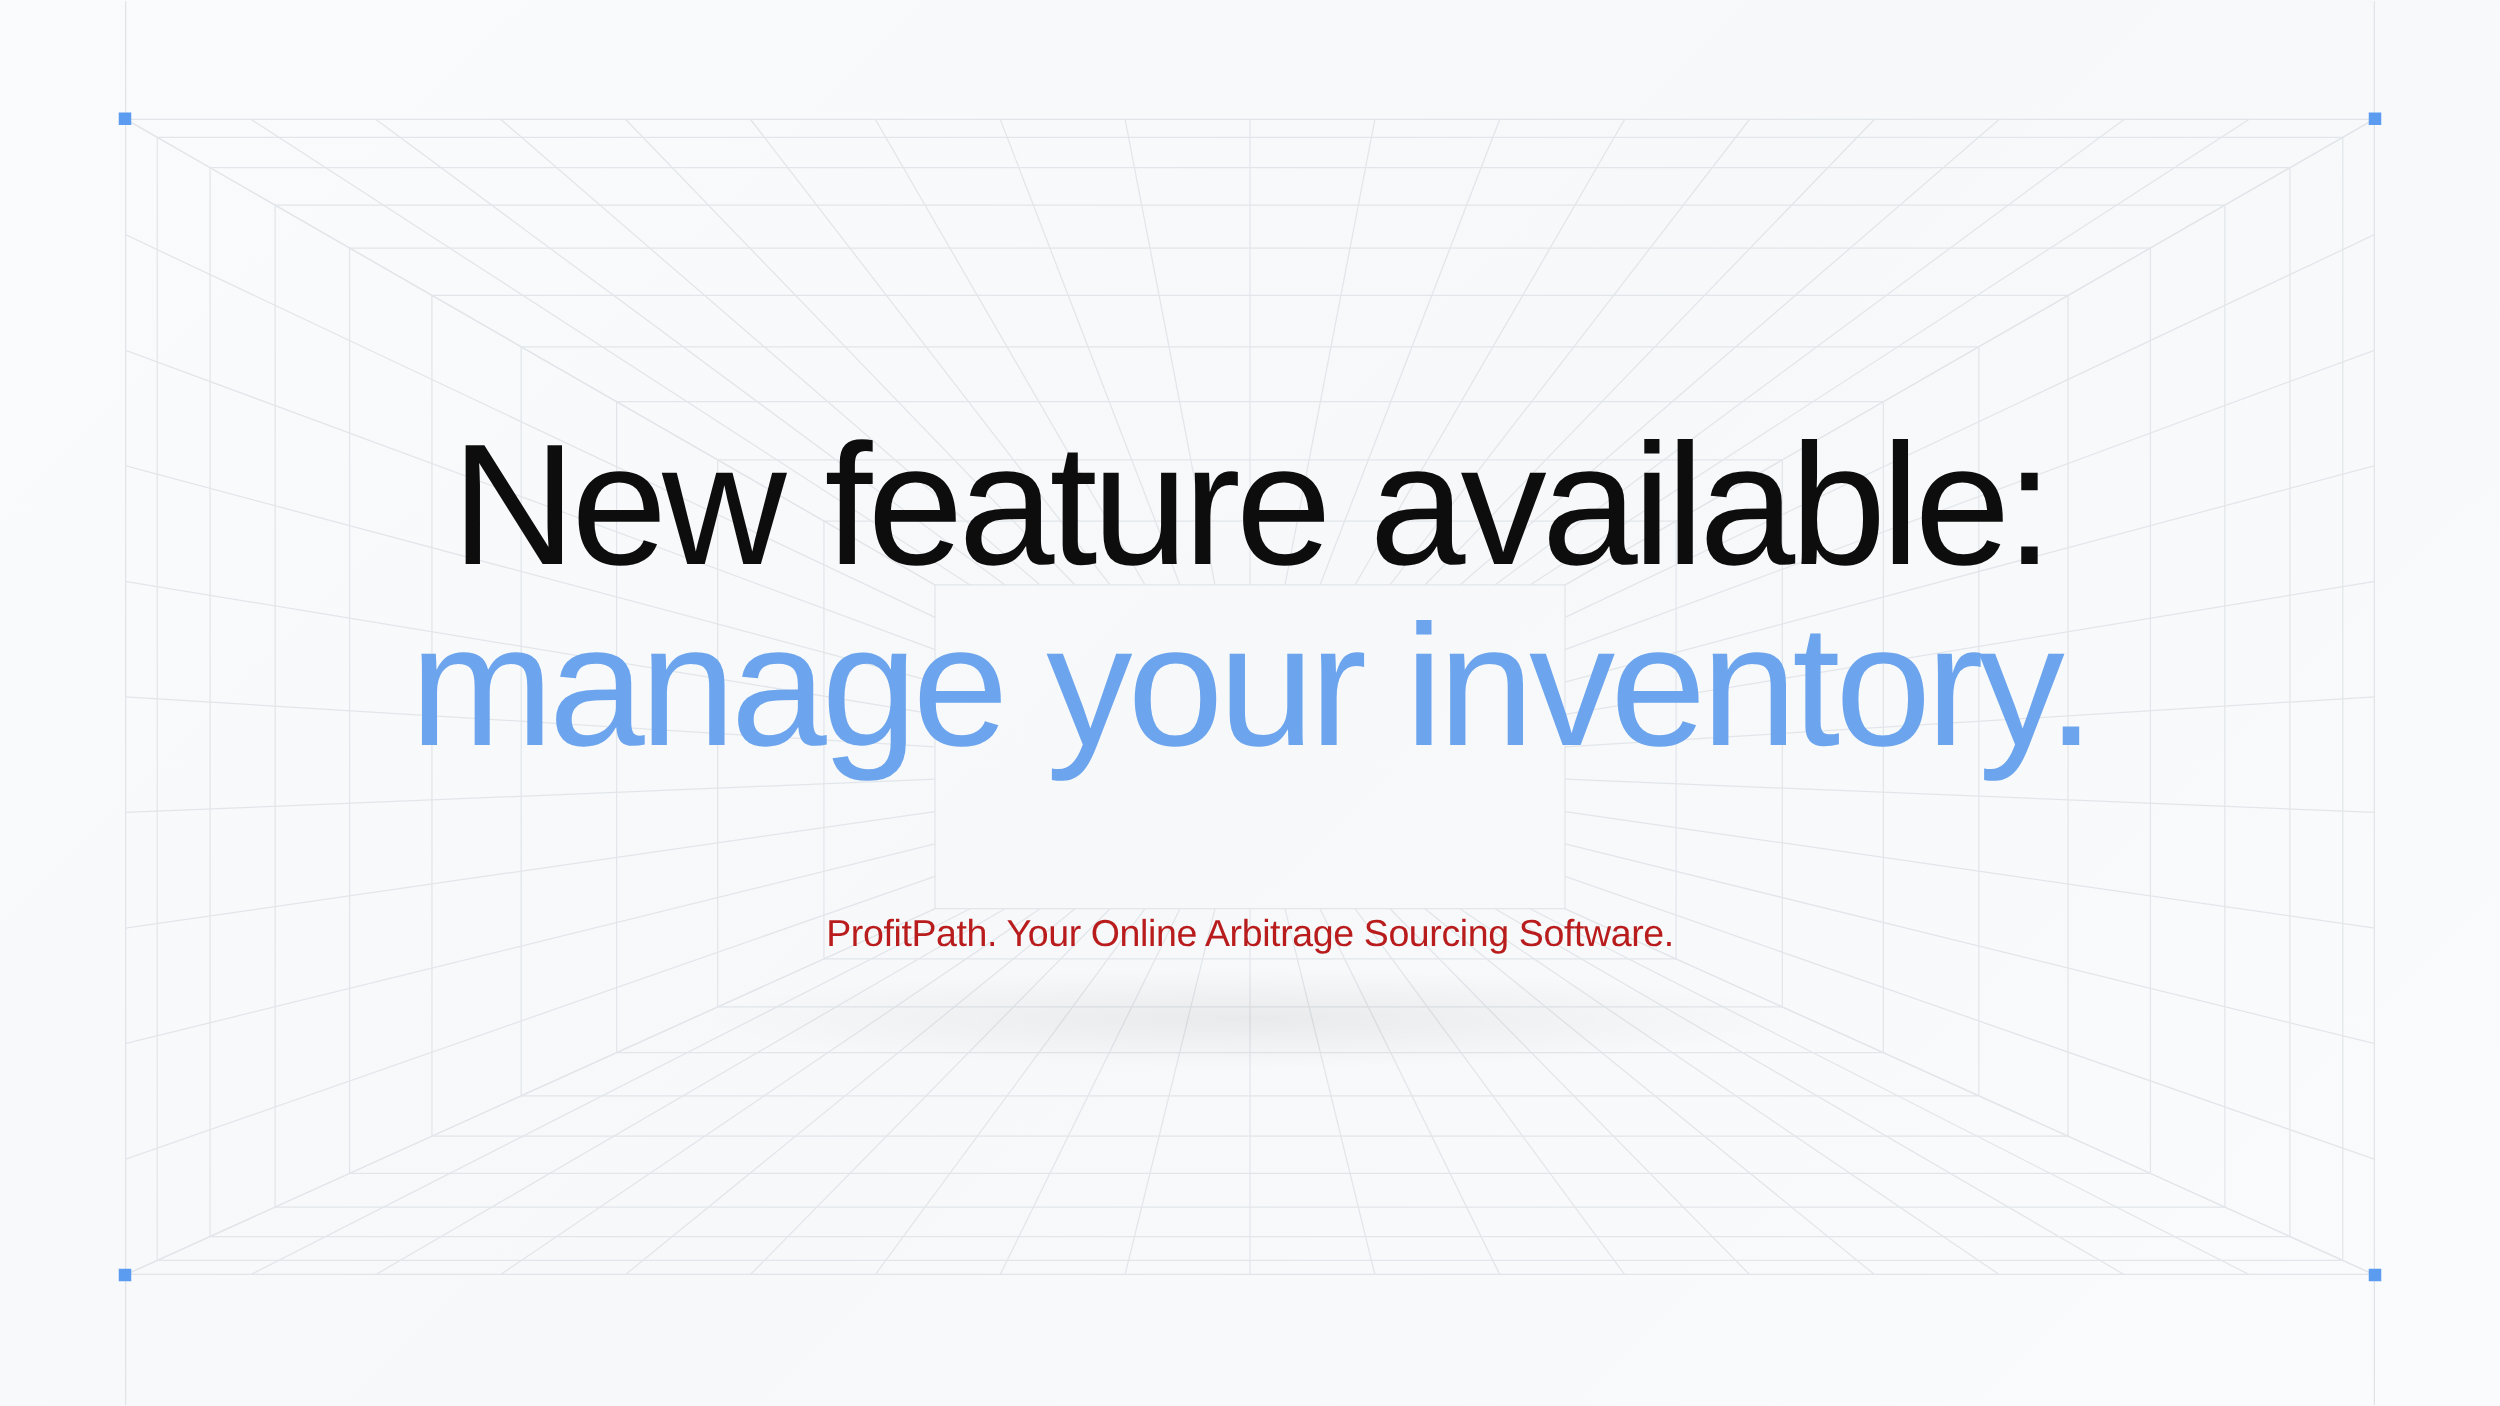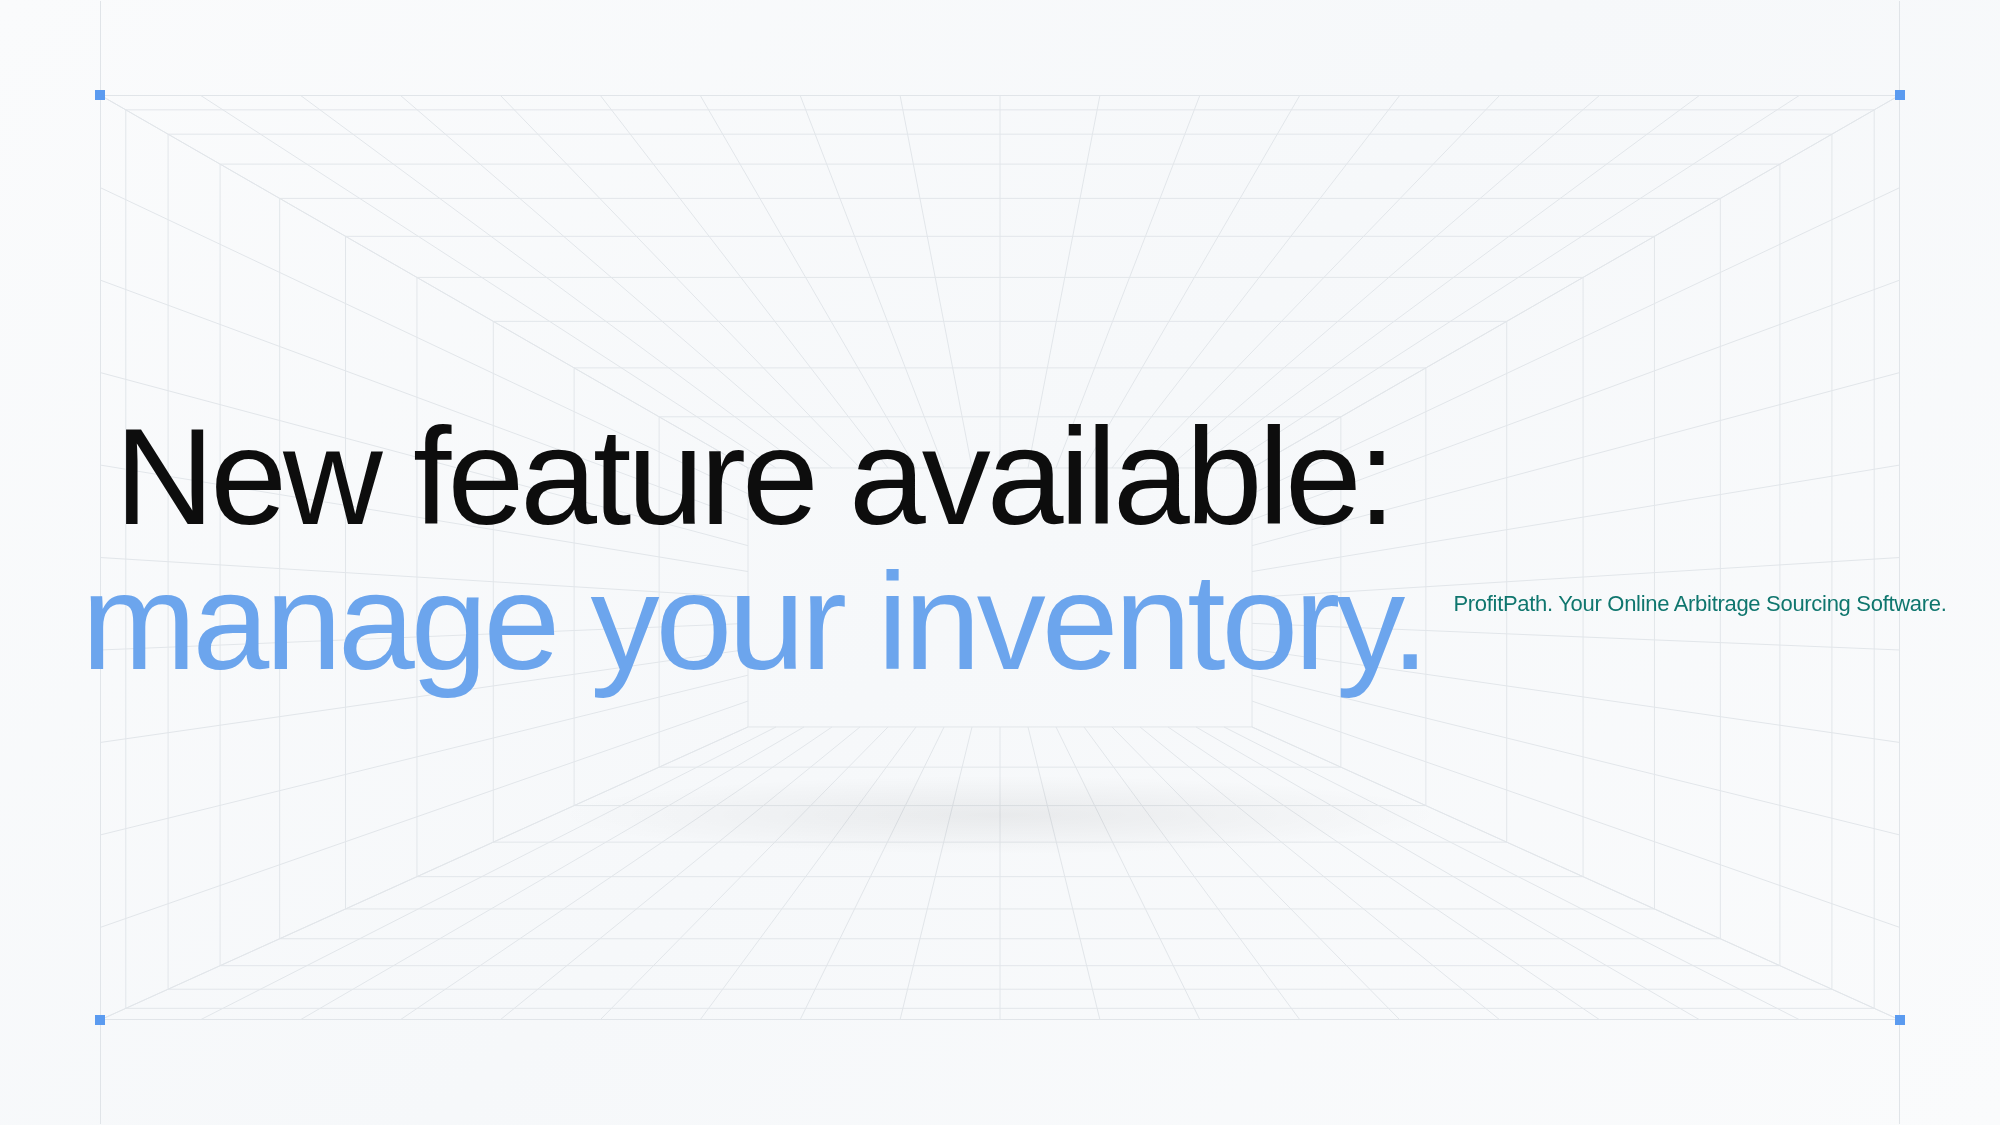--- a/index.html
+++ b/index.html
@@ -77,21 +77,21 @@
       stroke-width: 1;
     }
     
     .content {
       position: absolute;
       top: 0;
       left: 0;
       right: 0;
       bottom: 0;
       display: flex;
-      flex-direction: row;
+      flex-direction: column;
       align-items: center;
       justify-content: center;
       z-index: 5;
       padding-bottom: 28px;
     }
     
     .headline {
       text-align: center;
       font-size: 138px;
       font-weight: 500;
@@ -100,23 +100,23 @@
       color: #0d0d0d;
       max-width: 1400px;
     }
     
     .highlight {
       color: #6ca5ed;
     }
     
     .subtitle {
       margin-top: 110px;
-      font-size: 22px;
+      font-size: 30px;
       font-weight: 400;
-      color: #0f766e;
+      color: #b91c1c;
       letter-spacing: -0.3px;
     }
     
     .shadow-floor {
       position: absolute;
       left: 50%;
       transform: translateX(-50%);
       bottom: 270px;
       width: 900px;
       height: 80px;

